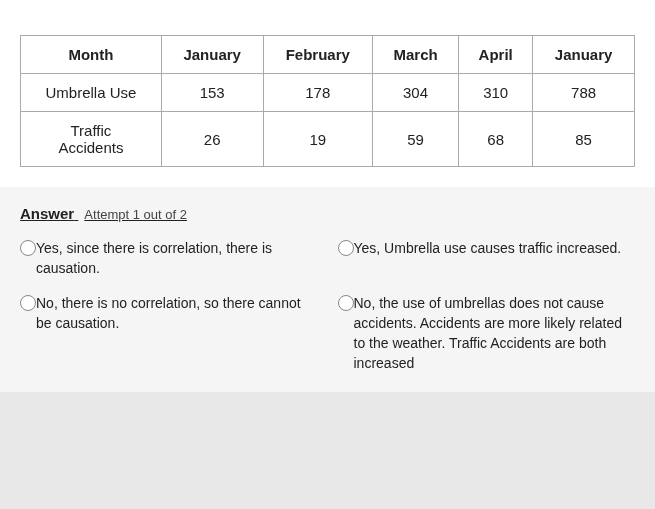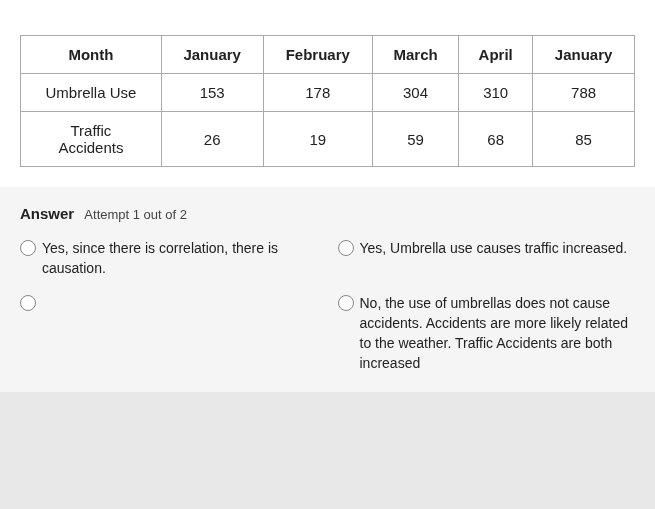--- a/index.html
+++ b/index.html
@@ -35,37 +35,38 @@
       margin-left: 24px;
     }
     .bottom-section {
       background: #f5f5f5;
       padding: 18px 20px 18px 20px;
     }
     .answer-label {
       font-weight: bold;
       font-size: 15px;
       margin-bottom: 4px;
+      text-decoration: underline;
     }
     .attempt-label {
       font-weight: normal;
       font-size: 13px;
       color: #444;
       margin-left: 6px;
     }
     .options-grid {
       display: grid;
       grid-template-columns: 1fr 1fr;
       gap: 14px 20px;
       margin-top: 16px;
     }
     .option-item {
       display: flex;
       align-items: flex-start;
-      gap: 6px;
+      gap: 0;
     }
     .option-radio {
       margin-top: 2px;
       width: 16px;
       height: 16px;
       border-radius: 50%;
       border: 1.5px solid #888;
       background: #fff;
       flex-shrink: 0;
       cursor: pointer;
@@ -124,19 +125,20 @@
     <div class="option-item">
       <div class="option-radio"></div>
       <span class="option-text">Yes, since there is correlation, there is causation.</span>
     </div>
     <div class="option-item">
       <div class="option-radio"></div>
       <span class="option-text">Yes, Umbrella use causes traffic increased.</span>
     </div>
     <div class="option-item">
       <div class="option-radio"></div>
+      <span class="option-text">No, there is no correlation, so there cannot be causation.</span>
     </div>
     <div class="option-item">
       <div class="option-radio"></div>
       <span class="option-text">No, the use of umbrellas does not cause accidents. Accidents are more likely related to the weather. Traffic Accidents are both increased</span>
     </div>
   </div>
 </div>
 
 </body></html>

